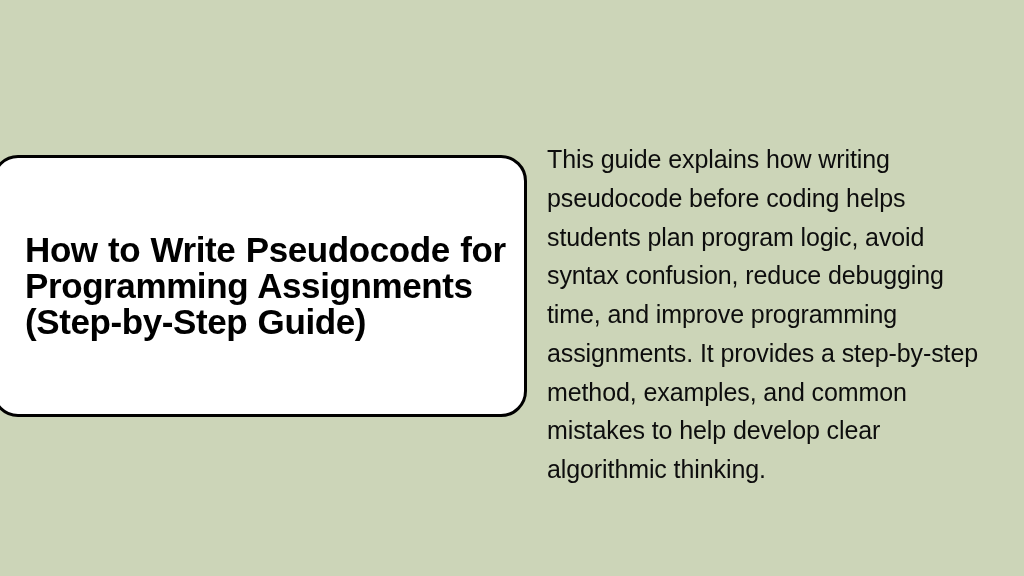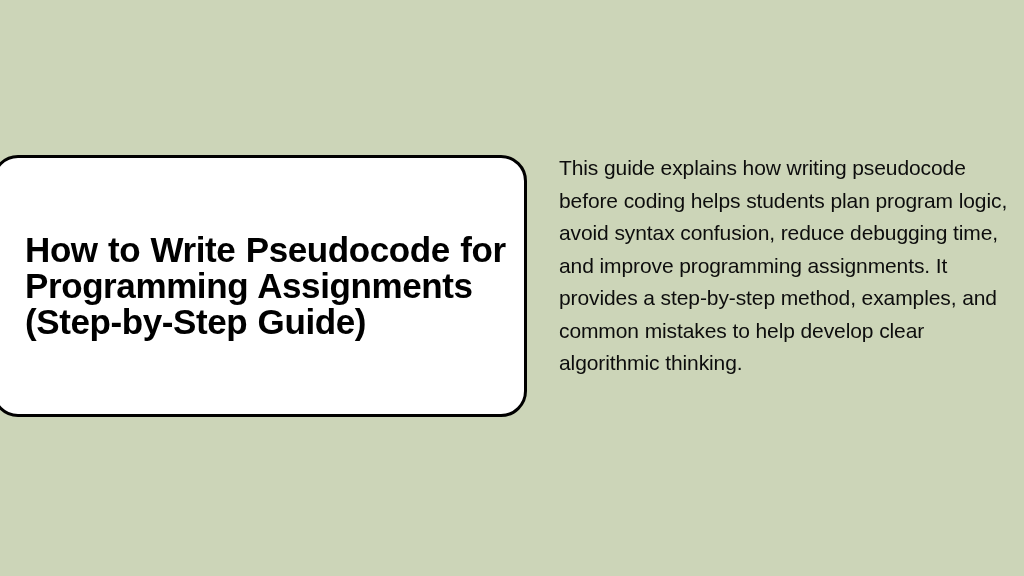--- a/index.html
+++ b/index.html
@@ -41,25 +41,25 @@
     padding: 0 10px 0 30px;
     margin: 0;
     width: 100%;
     word-spacing: 1px;
   }
   .summary {
     position: absolute;
     left: 547px;
     top: 140px;
     width: 455px;
-    font-size: 21px;
+    font-size: 25px;
     line-height: 1.55;
     color: #0d0d0d;
     letter-spacing: -0.1px;
-    margin: 12px;
+    margin: 0;
   }
 </style>
 </head>
 <body>
 
 <div class="slide">
 
   <div class="title-card">
     <h1 class="title-text">How to Write Pseudocode for Programming Assignments (Step-by-Step Guide)</h1>
   </div>

